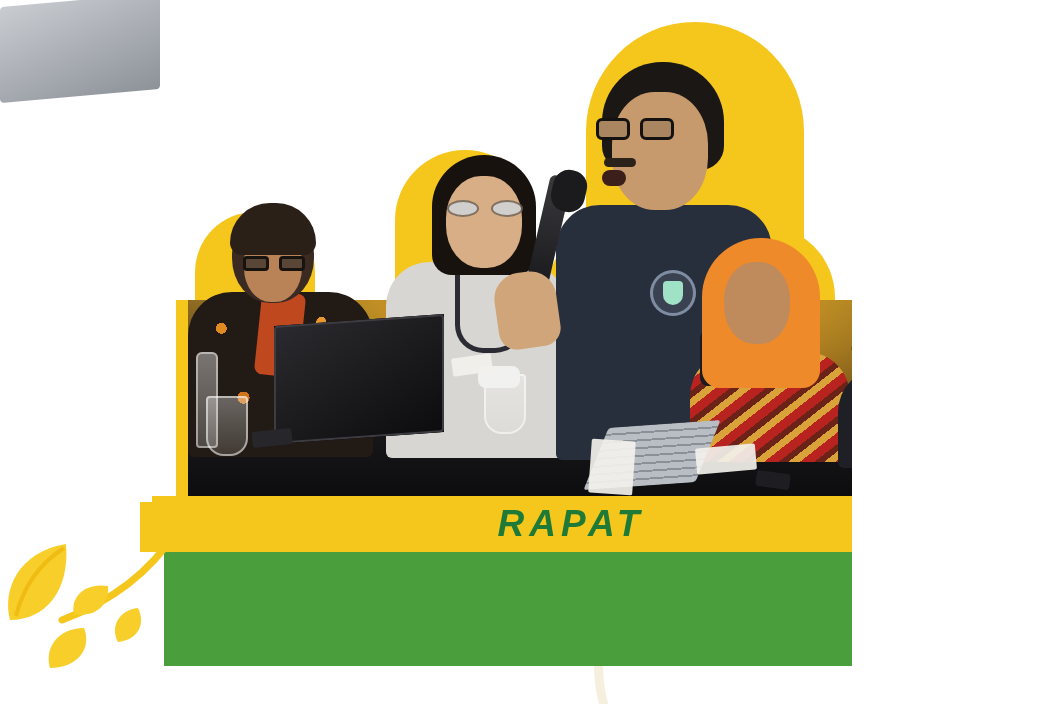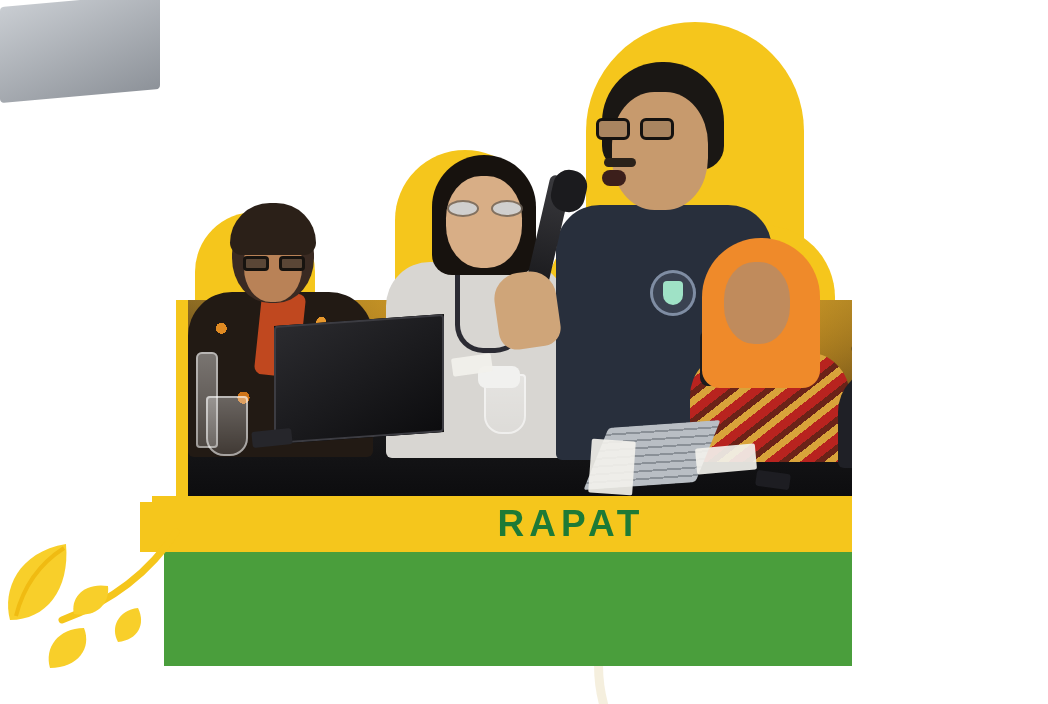--- a/index.html
+++ b/index.html
@@ -2,21 +2,21 @@
 <html><head>
 <meta charset="utf-8">
 <style>
   html,body{margin:0;padding:0;}
   body{
     width:1048px;height:704px;
     background:#ffffff;
     font-family:"Liberation Sans", sans-serif;
     overflow:hidden;
   }
-  .poster{position:relative;width:852px;height:704px;background:#fff;overflow:hidden;}
+  .poster{position:relative;width:852px;height:704px;background:#fff;overflow:hidden;font-style:italic;}
 
   
   .watermark{
     position:absolute;right:-60px;bottom:-120px;width:300px;height:300px;
     border-radius:50%;border:9px solid #f3ecd8;opacity:.85;
   }
 
   
   .halo{position:absolute;background:#f5c61c;}
   .halo.b1{left:195px;top:212px;width:120px;height:190px;

